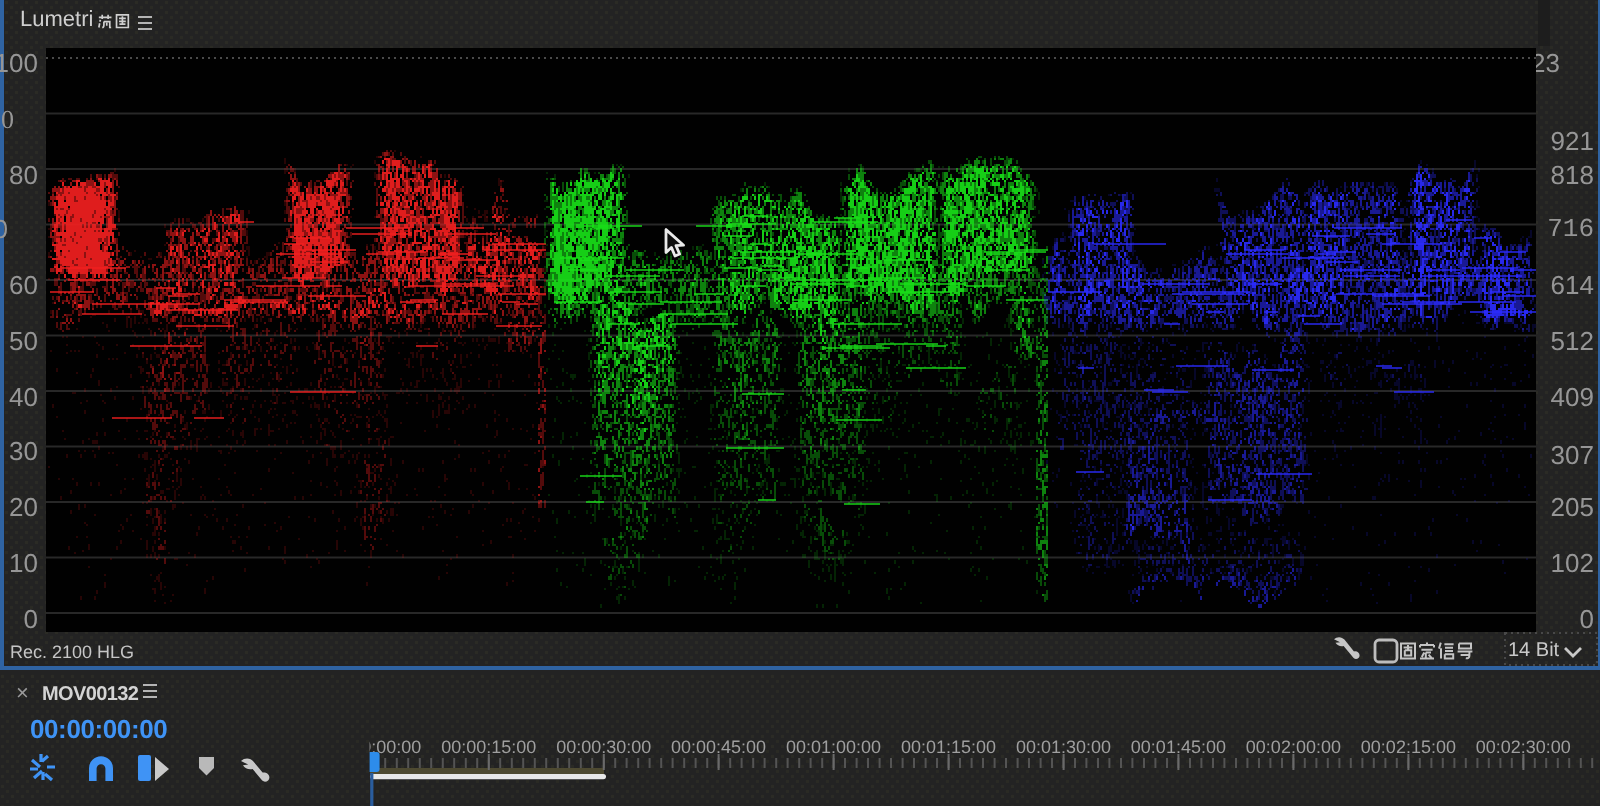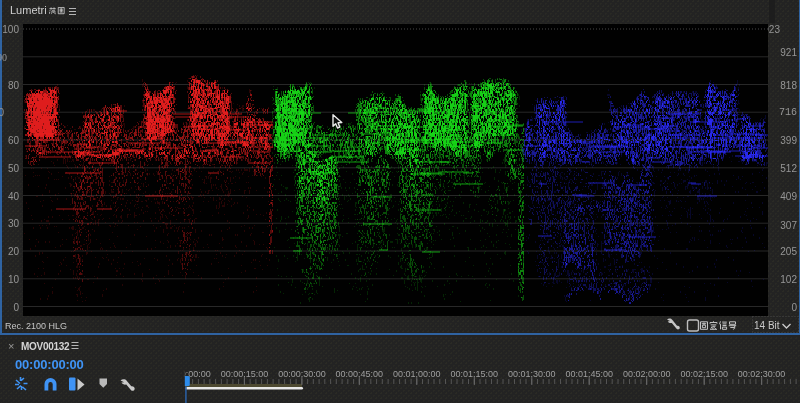--- a/index.html
+++ b/index.html
@@ -1,17 +1,17 @@
 <!DOCTYPE html>
 <html><head><meta charset="utf-8"><style>
 html,body{margin:0;padding:0;width:800px;height:403px;background:#232323;overflow:hidden;}
 *{font-family:"Liberation Sans",sans-serif;box-sizing:border-box;}
 .dots{background-image:radial-gradient(circle at 1.2px 1.2px,#2b2b25 .8px,transparent 1px),radial-gradient(circle at 3.7px 3.7px,#2a2a24 .8px,transparent 1px);background-size:5px 5px;}
 #lum{position:absolute;left:0;top:0;width:800px;height:335px;background-color:#232323;border-left:2px solid #2f63a2;border-right:1px solid #2f63a2;border-bottom:2px solid #2f63a2;}
-.ax{position:absolute;font-size:10px;color:#969696;}
+.ax{position:absolute;font-size:13px;color:#969696;}
 #hdr{position:absolute;left:8px;top:4px;font-size:11px;color:#cfcfcf;}
 #ftr{position:absolute;left:3px;top:321px;font-size:9px;color:#c6c6c6;}
 #tl{position:absolute;left:0;top:337px;width:800px;height:66px;background-color:#232323;}
 </style></head><body>
 <div id="lum" class="dots">
  <div id="hdr">Lumetri</div>
  <div style="position:absolute;left:767px;top:0;width:6px;height:23px;background:#1d1d1d;"></div>
  <svg style="position:absolute;left:47px;top:6.5px" width="16" height="8" viewBox="0 0 19 9.5">
       <g stroke="#cfcfcf" stroke-width="1" fill="none">
 <path d="M0.5 2H8M2.5 0.5V3M6 0.5V3M1 5.5 0.5 8M1.5 3.5 1 4.5M3.5 4.5V6.5C3.5 7.6 3 8 2.5 8M3.5 4.5H7V6.5M7 6.5V8H7.8M5.2 5.2V7"></path>
@@ -33,24 +33,24 @@
       <div style="position:absolute;right:2px;top:111.0px;">60</div>
       <div style="position:absolute;right:2px;top:138.8px;">50</div>
       <div style="position:absolute;right:2px;top:166.5px;">40</div>
       <div style="position:absolute;right:2px;top:194.2px;">30</div>
       <div style="position:absolute;right:2px;top:222.0px;">20</div>
       <div style="position:absolute;right:2px;top:249.8px;">10</div>
       <div style="position:absolute;right:2px;top:277.5px;">0</div>
     </div>
  <div class="ax" style="left:766px;top:24px;width:32px;height:292px;">
       <div style="position:absolute;right:20px;top:0.0px;text-align:right;">1023</div>
-      <div style="position:absolute;right:3px;top:23px;">921</div>
+      <div style="position:absolute;right:3px;top:39px;">921</div>
       <div style="position:absolute;right:3px;top:55.5px;">818</div>
       <div style="position:absolute;right:3px;top:83.2px;font-family:Liberation Mono, monospace;">716</div>
-      <div style="position:absolute;right:3px;top:111.0px;">399</div>
+      <div style="position:absolute;right:3px;top:111.0px;">614</div>
       <div style="position:absolute;right:3px;top:138.8px;">512</div>
       <div style="position:absolute;right:3px;top:166.5px;">409</div>
       <div style="position:absolute;right:3px;top:196px;">307</div>
       <div style="position:absolute;right:3px;top:222.0px;">205</div>
       <div style="position:absolute;right:3px;top:249.8px;">102</div>
       <div style="position:absolute;right:3px;top:277.5px;">0</div>
     </div>
  <svg style="position:absolute;left:21px;top:24px" width="745" height="292" viewBox="21 24 745 292">
   <rect x="21" y="24" width="745" height="292" fill="#010101"></rect>
   <line x1="21" x2="766" y1="29.0" y2="29.0" stroke="#4a4a4a" stroke-width="1" stroke-dasharray="1 2"></line>

